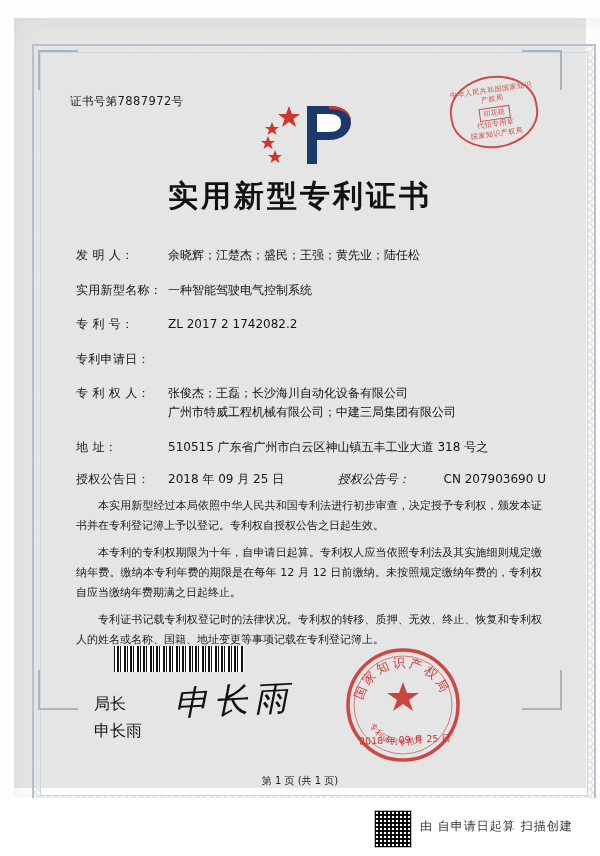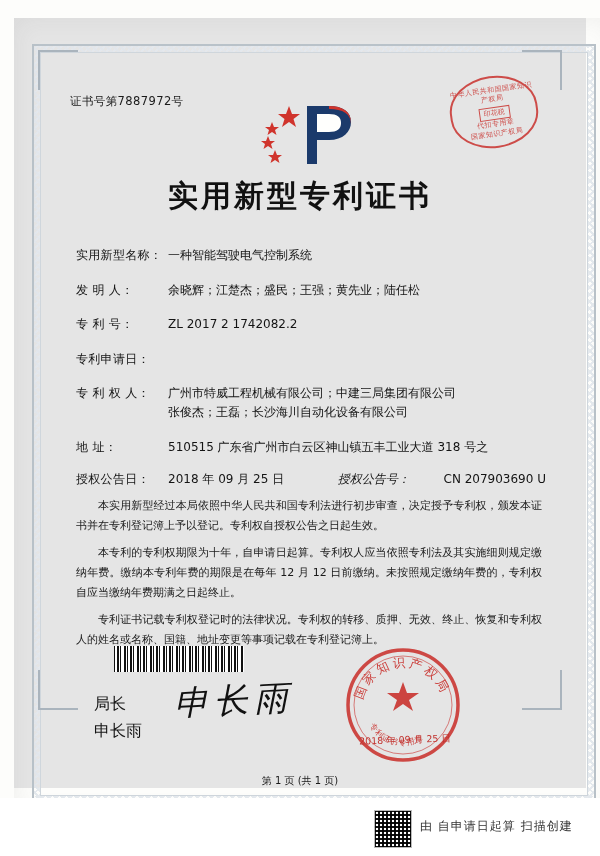--- a/index.html
+++ b/index.html
@@ -326,43 +326,43 @@
         <path d="M92 14 L104 14 C112 14 116 17 116 23 C116 29 112 32 104 32 L92 32 Z" fill="#fffffd"></path>
         <path d="M104 6 C118 6 126 12 126 22 L126 24 C126 14 118 9 104 9 Z" fill="#d0342c"></path>
       </svg>
     </div>
 
     <div class="title">实用新型专利证书</div>
 
     <div class="fields">
 
       <div class="frow">
+        <div class="flabel">发 明 人：</div>
+        <div class="fvalue">余晓辉；江楚杰；盛民；王强；黄先业；陆任松</div>
+      </div>
+
+      <div class="frow">
         <div class="flabel">实用新型名称：</div>
         <div class="fvalue">一种智能驾驶电气控制系统</div>
       </div>
 
       <div class="frow">
-        <div class="flabel">发 明 人：</div>
-        <div class="fvalue">余晓辉；江楚杰；盛民；王强；黄先业；陆任松</div>
-      </div>
-
-      <div class="frow">
         <div class="flabel">专 利 号：</div>
         <div class="fvalue">ZL 2017 2 1742082.2</div>
       </div>
 
       <div class="frow">
         <div class="flabel">专利申请日：</div>
       </div>
 
       <div class="frow">
         <div class="flabel">专 利 权 人：</div>
         <div class="fvalue">
+          <span class="sub">张俊杰；王磊；长沙海川自动化设备有限公司</span>
           <span class="sub">广州市特威工程机械有限公司；中建三局集团有限公司</span>
-          <span class="sub">张俊杰；王磊；长沙海川自动化设备有限公司</span>
         </div>
       </div>
 
       <div class="frow tight">
         <div class="flabel">地 址：</div>
         <div class="fvalue">510515 广东省广州市白云区神山镇五丰工业大道 318 号之</div>
       </div>
 
       <div class="frow">
         <div class="flabel">授权公告日：</div>

